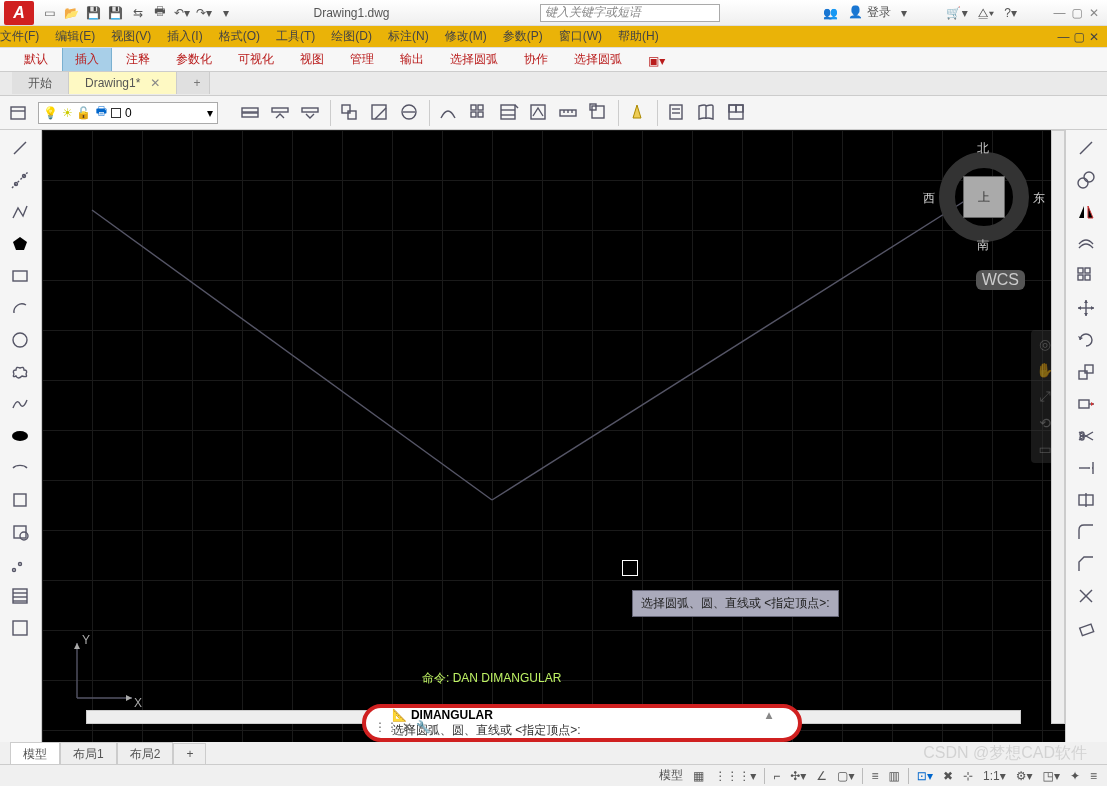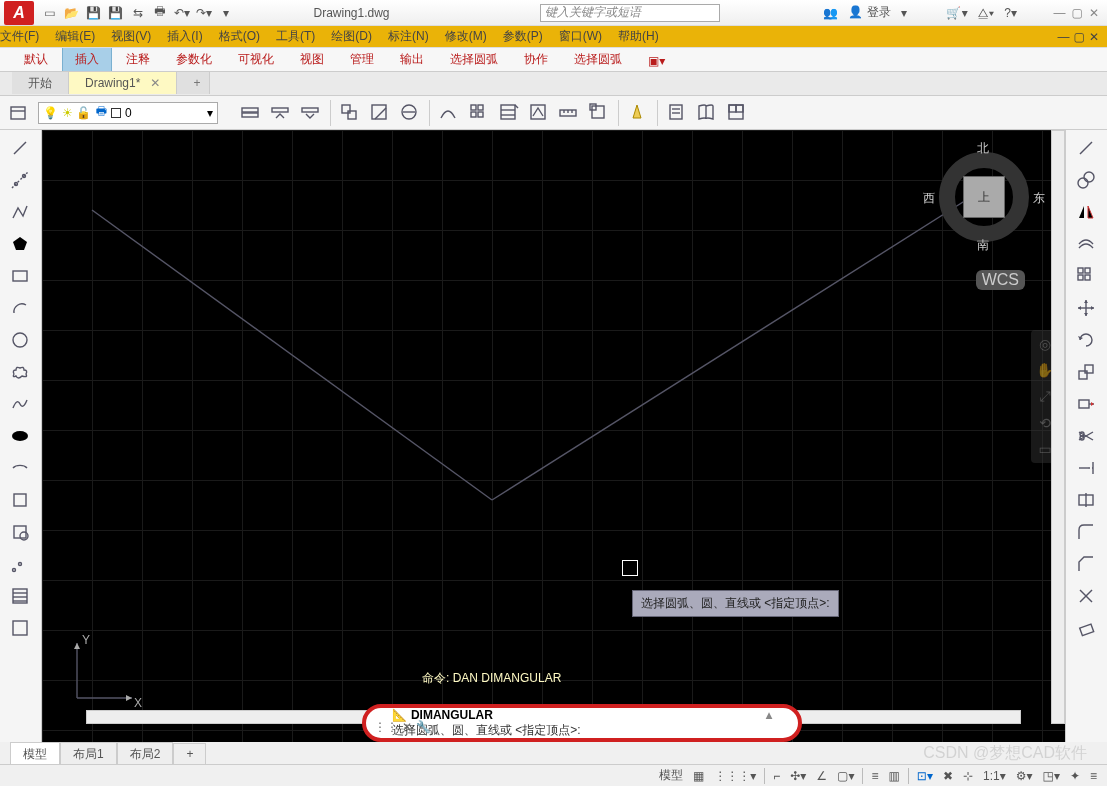--- a/index.html
+++ b/index.html
@@ -40,21 +40,21 @@
 .viewcube{position:absolute;top:12px;right:26px;width:110px;height:110px}
 .vc-ring{position:absolute;top:10px;left:10px;width:90px;height:90px;border:16px solid #333;border-radius:50%}
 .vc-face{position:absolute;top:34px;left:34px;width:42px;height:42px;background:#aaa;border:1px solid #666;display:flex;align-items:center;justify-content:center;color:#333}
 .vc-lbl{position:absolute;color:#ccc;font-size:12px}
 .wcs-badge{position:absolute;top:140px;right:40px;background:#555;color:#ccc;padding:1px 6px;border-radius:6px;font-size:16px}
 .nav-bar{position:absolute;right:6px;top:200px;width:28px;background:#333;border-radius:4px;padding:6px 0;display:flex;flex-direction:column;gap:10px;align-items:center;opacity:0.5}
 .nav-bar span{color:#999;font-size:14px}
 .ucs{position:absolute;bottom:26px;left:20px;color:#aaa}
 .tooltip{position:absolute;background:#aab;padding:4px 8px;color:#222;border:1px solid #667}
 .pickbox{position:absolute;width:16px;height:16px;border:1px solid #fff}
-.cmd-hint{position:absolute;color:#fef9c3;font-family:monospace}
+.cmd-hint{position:absolute;color:#bef264;font-family:monospace}
 .cmd-area{position:absolute;bottom:0;left:320px;width:440px;height:38px;border:4px solid #d02020;border-radius:20px;background:#fff;display:flex;flex-direction:column;padding:0 26px}
 .cmd-area .l1{display:flex;align-items:center;gap:4px;height:18px;font-weight:bold}
 .cmd-area .l2{height:16px;color:#333}
 .cmd-handles{position:absolute;bottom:8px;left:332px;display:flex;gap:4px;color:#666}
 .scroll-h{position:absolute;bottom:18px;left:44px;right:44px;height:14px;background:#eee;border:1px solid #ccc}
 .scroll-v{position:absolute;top:0;right:0;bottom:18px;width:14px;background:#eee;border:1px solid #ccc}
 .bottom-tabs{position:absolute;bottom:20px;left:0;height:24px;display:flex;align-items:center;padding-left:10px;gap:0}
 .bottom-tabs span{padding:3px 12px;background:#eee;border:1px solid #ccc;cursor:pointer;color:#555}
 .bottom-tabs .active{background:#fff}
 .statusbar{position:absolute;bottom:0;left:0;right:0;height:22px;background:#f0f0f0;border-top:1px solid #ccc;display:flex;align-items:center;justify-content:flex-end;gap:6px;padding:0 8px;color:#555}

